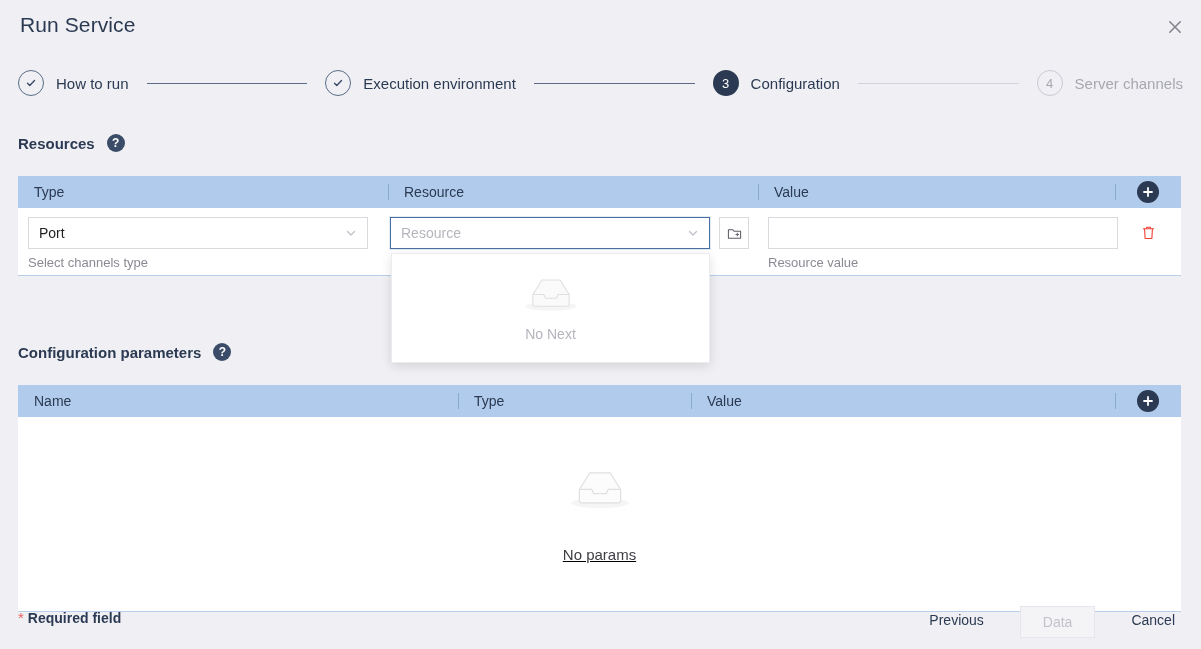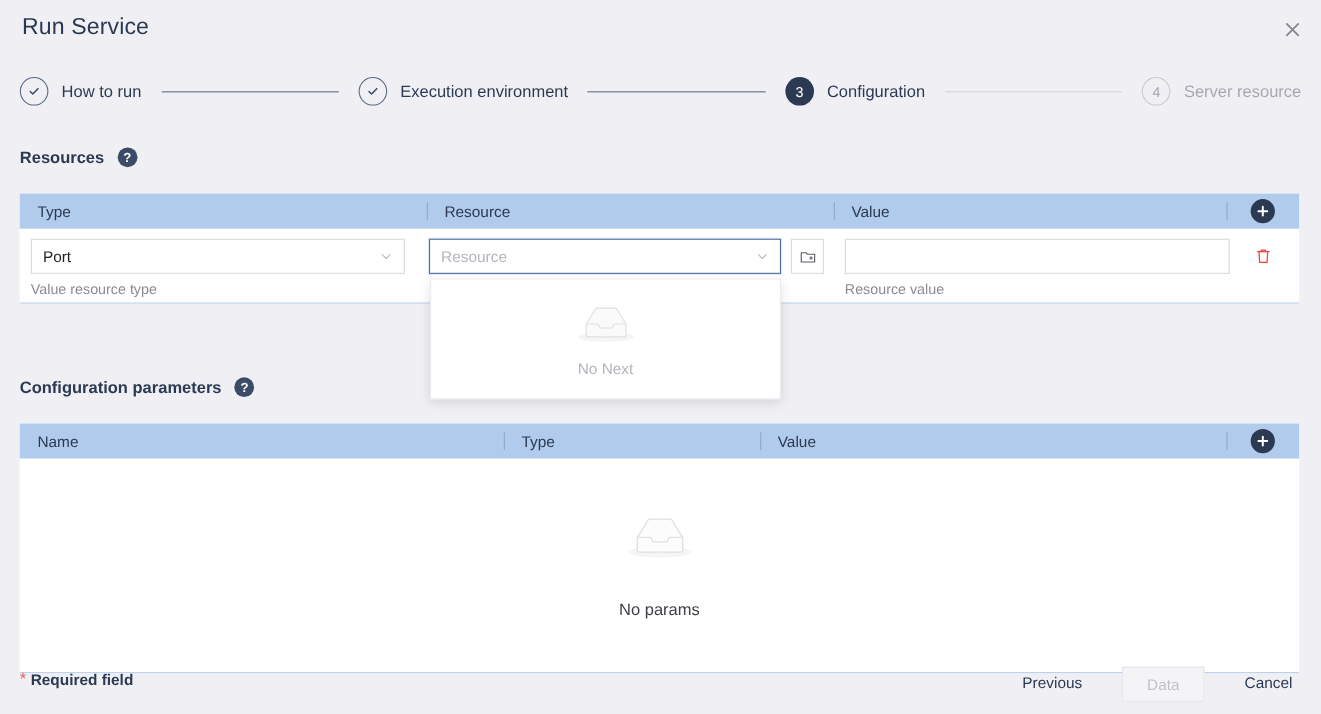--- a/index.html
+++ b/index.html
@@ -132,20 +132,21 @@
     display: flex; flex-direction: column;
     align-items: center; justify-content: center;
   }
   .empty-text { font-size: 14px; color: #b5b5bd; margin-top: 6px; }
 
   
   .params-empty {
     display: flex; flex-direction: column;
     align-items: center; justify-content: center;
     height: 100%;
+    text-decoration: underline;
   }
   .params-empty .empty-label {
     font-size: 15px; color: #3d3d44; margin-top: 28px;
   }
 
   
   .required {
     position: absolute; left: 18px; top: 609px;
     font-size: 14px; font-weight: bold; color: #2b3a52;
     display: flex; align-items: center; gap: 4px;
@@ -205,21 +206,21 @@
 
     <div class="step">
       <div class="step-marker current">3</div>
       <div class="step-label">Configuration</div>
     </div>
 
     <div class="step-line muted"></div>
 
     <div class="step">
       <div class="step-marker todo">4</div>
-      <div class="step-label muted">Server resource</div>
+      <div class="step-label muted">Server channels</div>
     </div>
 
   </div>
 
   <div class="section-head" style="left:18px; top:134px;">
     <span class="heading">Resources</span>
     <span class="help-icon">?</span>
   </div>
 
   <div class="table" style="left:18px; top:176px; width:1163px;">
@@ -242,21 +243,21 @@
 
         <div class="cell" style="width:370px; padding-left:10px;">
           <div class="select" style="width:340px;gap:25px;">
             <span>Port</span>
             <span class="chev">
               <svg width="12" height="12" viewBox="0 0 12 12" aria-hidden="true">
                 <path d="M2.5 4.5 L6 8 L9.5 4.5" fill="none" stroke="#bfbfc7" stroke-width="1.2" stroke-linecap="round" stroke-linejoin="round"></path>
               </svg>
             </span>
           </div>
-          <div class="hint" style="padding-left:0;">Value resource type</div>
+          <div class="hint" style="padding-left:0;">Select channels type</div>
         </div>
 
         <div class="cell" style="width:370px; padding-left:2px;">
           <div style="display:flex; align-items:center; gap:9px;">
             <div class="select focused placeholder-text" style="width:320px;">
               <span>Resource</span>
               <span class="chev">
                 <svg width="12" height="12" viewBox="0 0 12 12" aria-hidden="true">
                   <path d="M2.5 4.5 L6 8 L9.5 4.5" fill="none" stroke="#bfbfc7" stroke-width="1.2" stroke-linecap="round" stroke-linejoin="round"></path>
                 </svg>

